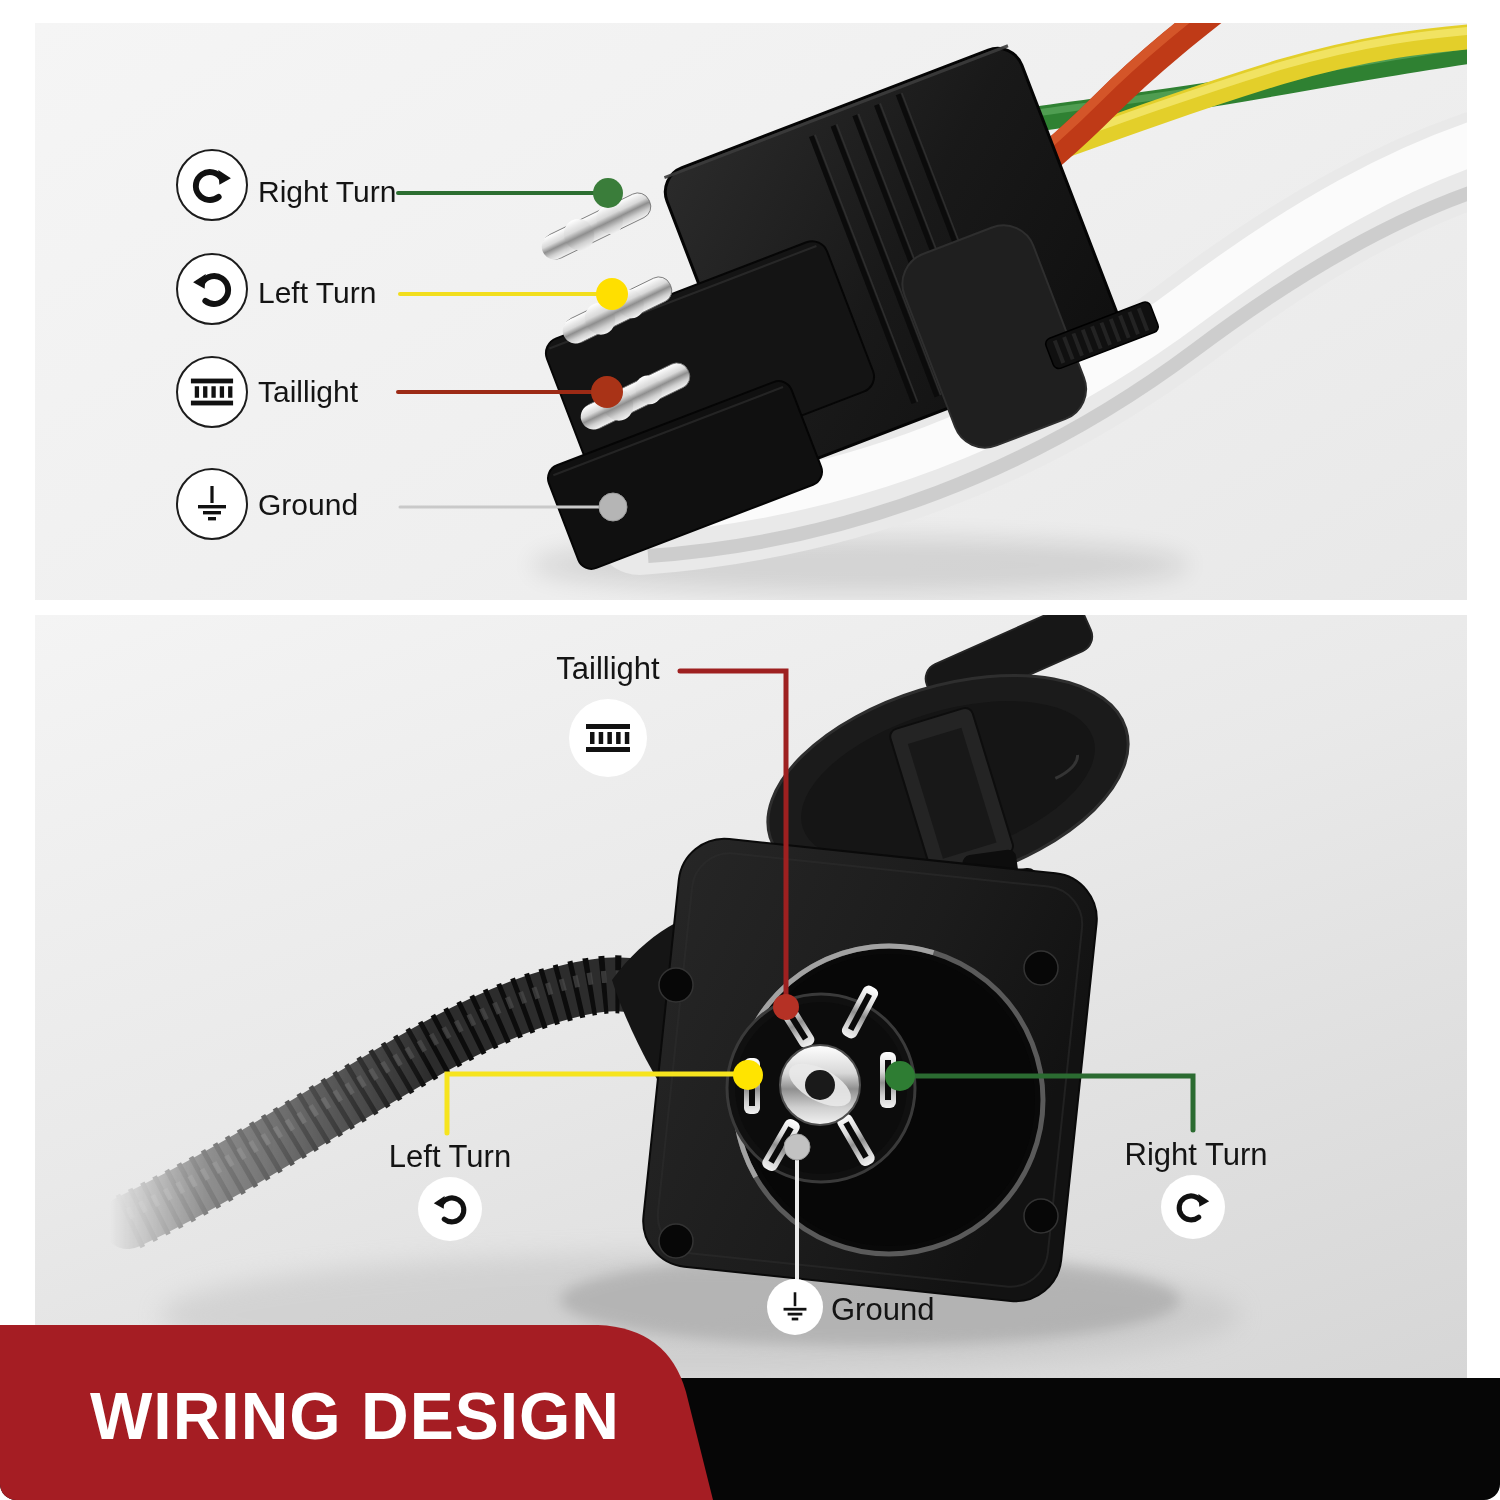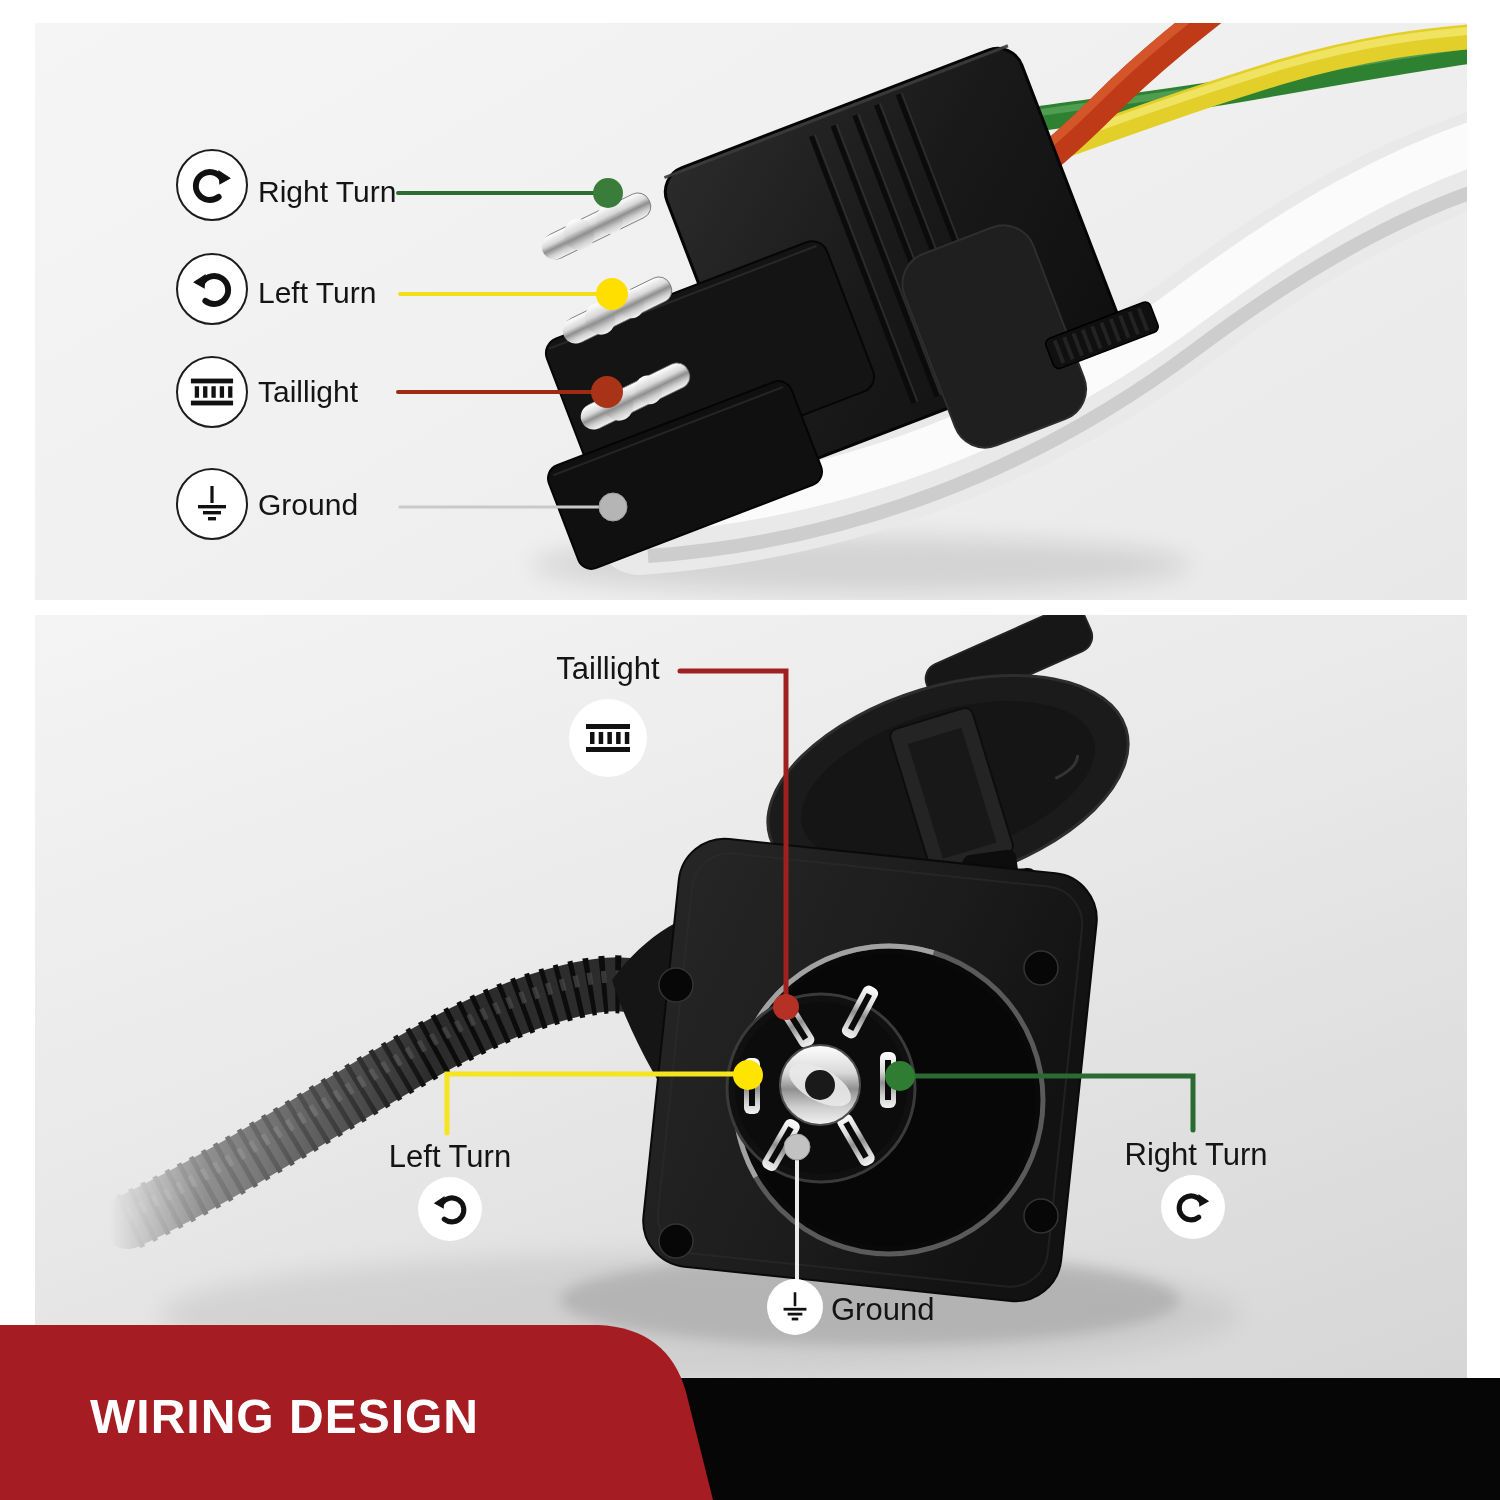--- a/index.html
+++ b/index.html
@@ -1,31 +1,31 @@
 <!DOCTYPE html>
 <html><head>
 <meta charset="utf-8">
 <style>
   html,body{margin:0;padding:0;background:#ffffff;}
   *{box-sizing:border-box;font-family:"Liberation Sans",sans-serif;}
-  #stage{position:relative;width:1500px;height:1500px;background:#ffffff;overflow:hidden;}
+  #stage{position:relative;width:1500px;height:1500px;background:#ffffff;overflow:hidden;border-radius:16px;}
   .panel{position:absolute;left:35px;width:1432px;}
   #top-panel{top:23px;height:577px;background:linear-gradient(150deg,#f5f5f5 0%,#efefef 55%,#e8e8e8 100%);}
   #bottom-panel{top:615px;height:763px;background:linear-gradient(160deg,#f4f4f4 0%,#e9e9e9 45%,#d6d6d6 100%);}
   #scene{position:absolute;left:0;top:0;pointer-events:none;}
   .lbl{position:absolute;font-size:30px;color:#141414;white-space:nowrap;line-height:36px;}
   .lbl-b{font-size:31px;}
   .ctr{transform:translate(-50%,-50%);}
   .vctr{transform:translate(0,-50%);}
   .icon-circle{position:absolute;background:#ffffff;border-radius:50%;display:flex;align-items:center;justify-content:center;}
   .bordered{border:2px solid #1c1c1c;}
   #black-bar{position:absolute;left:0;top:1378px;width:1500px;height:122px;background:#060606;}
   #banner{position:absolute;left:0;top:1325px;width:720px;height:175px;}
   #banner-title{position:absolute;left:90px;top:1416px;transform:translate(0,-50%);
-    font-size:48px;font-weight:700;letter-spacing:1px;color:#ffffff;white-space:nowrap;}
+    font-size:66px;font-weight:700;letter-spacing:1px;color:#ffffff;white-space:nowrap;}
 </style>
 </head>
 <body>
 
 <div id="stage">
 
   <div id="top-panel" class="panel"></div>
   <div id="bottom-panel" class="panel"></div>
   <div id="black-bar"></div>
 

